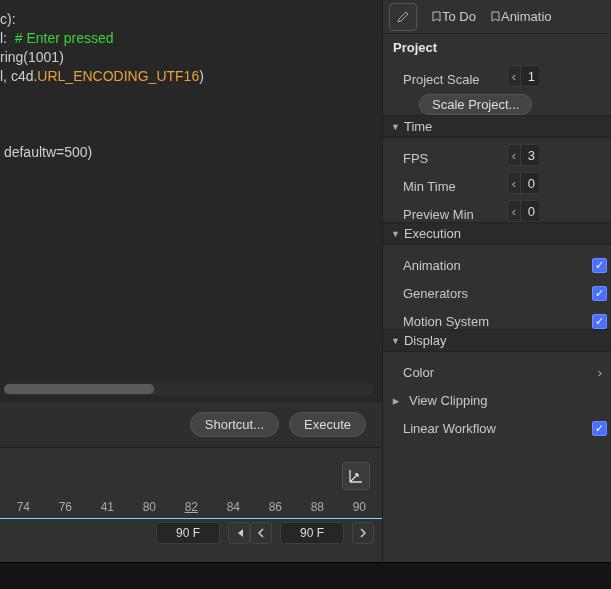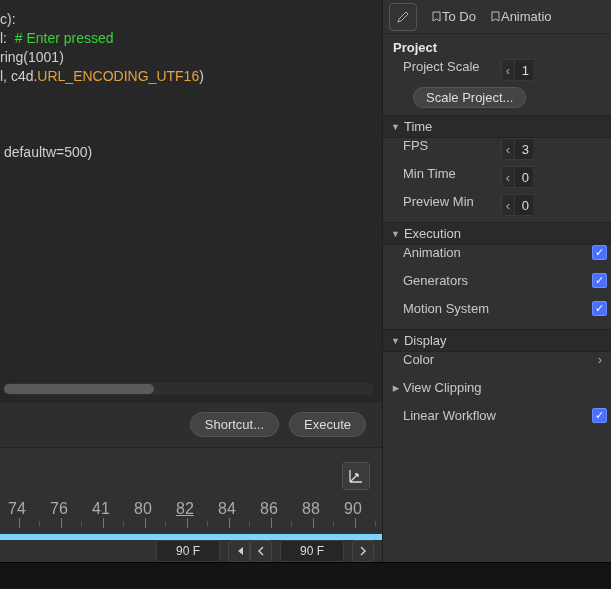--- a/index.html
+++ b/index.html
@@ -21,42 +21,42 @@
   .code-scroll-thumb { position: absolute; top: 1px; bottom: 1px; left: 0; width: 150px; background: #5a5a5a; border-radius: 6px; }
 
   .toolbar { height: 46px; background: #2e2e2e; border-top: 1px solid #222; display: flex; align-items: center; justify-content: flex-end; gap: 10px; padding-right: 16px; }
   .btn { background: #444; border: 1px solid #555; color: #ddd; border-radius: 14px; padding: 4px 14px; font-size: 13px; cursor: pointer; }
 
   .timeline { height: 115px; background: #313131; border-top: 1px solid #222; position: relative; overflow: hidden; }
   .iconbtn { width: 28px; height: 28px; background: #3b3b3b; border: 1px solid #505050; border-radius: 4px; display: flex; align-items: center; justify-content: center; cursor: pointer; color: #ddd; }
   .tl-icon { position: absolute; right: 12px; top: 14px; }
 
   .ruler { position: absolute; left: 0; right: 0; top: 52px; height: 34px; }
-  .tick { position: absolute; top: 0; font-size: 16px; color: #aaa; text-align: left; width: 22px; }
+  .tick { position: absolute; top: 0; font-size: 12px; color: #aaa; text-align: right; width: 22px; }
   .tick::after { content: ""; position: absolute; left: 50%; top: 18px; width: 1px; height: 10px; background: #777; }
   .minor { position: absolute; top: 21px; width: 1px; height: 5px; background: #555; }
 
-  .timebar { position: absolute; left: 0; right: 0; bottom: 0; height: 28px; display: flex; align-items: center; background: #313131; border-top: 6px solid #7dd3fc; }
+  .timebar { position: absolute; left: 0; right: 0; bottom: 16px; height: 28px; display: flex; align-items: center; background: #313131; border-top: 1px solid #7dd3fc; }
   .timebar .spacer { flex: 1; }
   .tfield { background: #262626; border: 1px solid #3d3d3d; height: 22px; border-radius: 3px; display: flex; align-items: center; justify-content: center; min-width: 64px; font-size: 12px; color: #ddd; padding: 0 6px; }
   .stepbtn { width: 22px; height: 22px; background: #333; border: 1px solid #444; display: flex; align-items: center; justify-content: center; cursor: pointer; color: #ccc; border-radius: 3px; }
   .gap { width: 8px; }
 
   
   .right { flex: 1; background: #313131; border-left: 1px solid #1d1d1d; display: flex; flex-direction: column; font-size: 13px; overflow: hidden; }
   .right-top { height: 34px; display: flex; align-items: center; gap: 14px; padding-left: 6px; border-bottom: 1px solid #262626; }
   .hexbtn { width: 28px; height: 28px; border: 1px solid #555; background: #333; display: flex; align-items: center; justify-content: center; color: #bbb; border-radius: 4px; }
   .tab { color: #ccc; display: flex; align-items: center; gap: 0; cursor: pointer; }
   .tab.cut { overflow: hidden; }
 
   .heading { padding: 6px 10px 4px 10px; color: #e6e6e6; font-weight: 600; }
   .section-hdr { background: #2a2a2a; padding: 3px 8px; color: #ccc; border-top: 1px solid #222; border-bottom: 1px solid #222; display: flex; align-items: center; gap: 4px; cursor: pointer; }
   .tri { font-size: 9px; color: #aaa; }
 
-  .row { display: flex; align-items: flex-start; height: 28px; padding: 0 4px 0 20px; gap: 0; }
+  .row { display: flex; align-items: flex-end; height: 28px; padding: 0 4px 0 20px; gap: 6px; }
   .row .label { flex: 0 0 98px; color: #c8c8c8; }
   .spin { display: flex; align-items: center; gap: 0; }
   .spin .chev { width: 14px; height: 22px; display: flex; align-items: center; justify-content: center; background: #2a2a2a; border: 1px solid #3a3a3a; color: #aaa; cursor: pointer; }
   .spin .chev.l { border-radius: 3px 0 0 3px; }
   .spin .val { height: 22px; background: #262626; border-top: 1px solid #3a3a3a; border-bottom: 1px solid #3a3a3a; min-width: 18px; display: flex; align-items: center; justify-content: flex-end; padding: 0 4px; color: #ddd; }
 
   .checkbox { width: 15px; height: 15px; background: #4b6fff; border: 1px solid #6b8bff; border-radius: 2px; display: flex; align-items: center; justify-content: center; color: white; font-size: 11px; cursor: pointer; }
   .arrow-expand { width: 14px; text-align: center; color: #aaa; cursor: pointer; }
 </style>
 </head>

